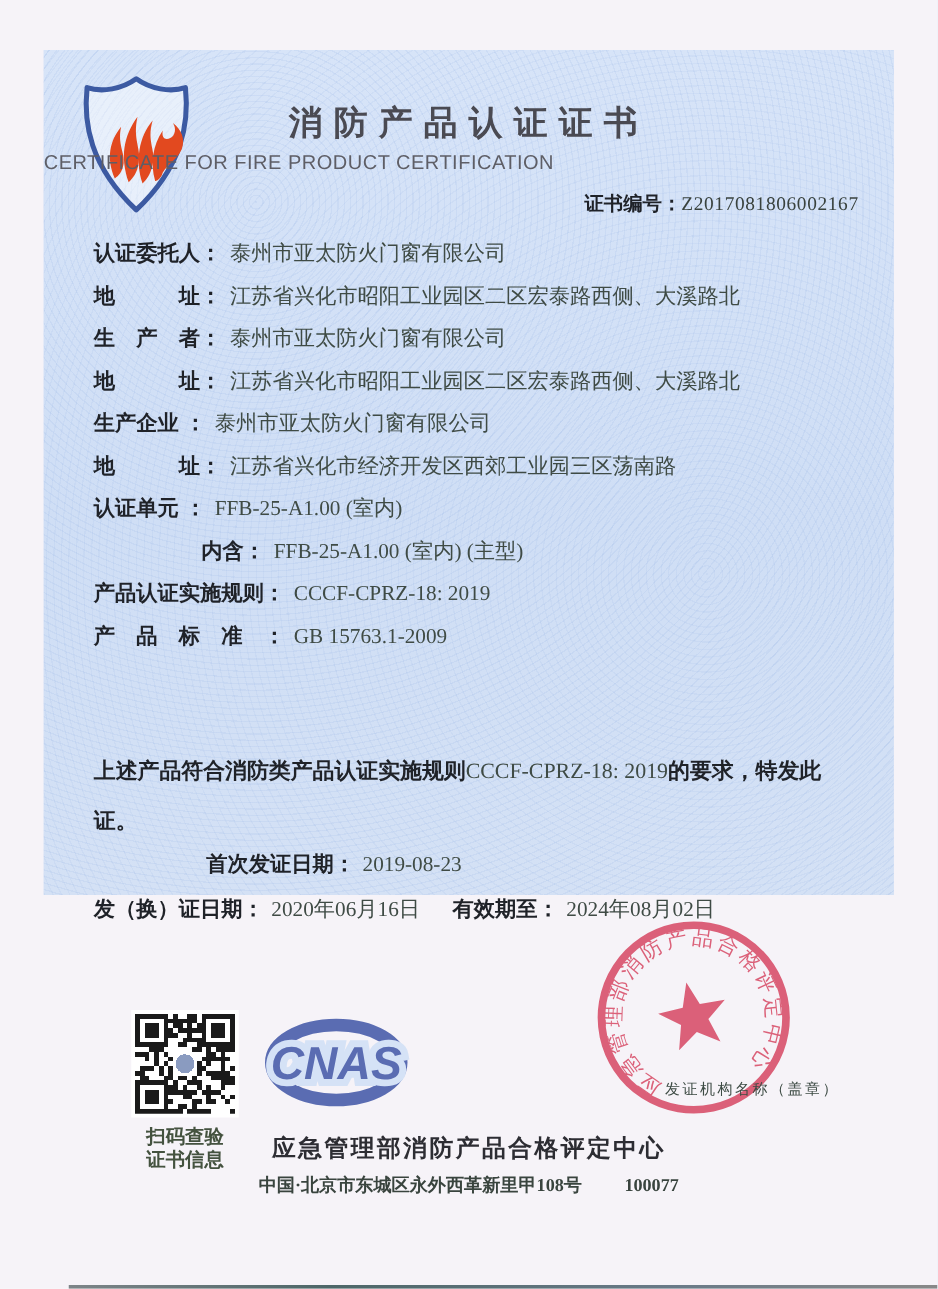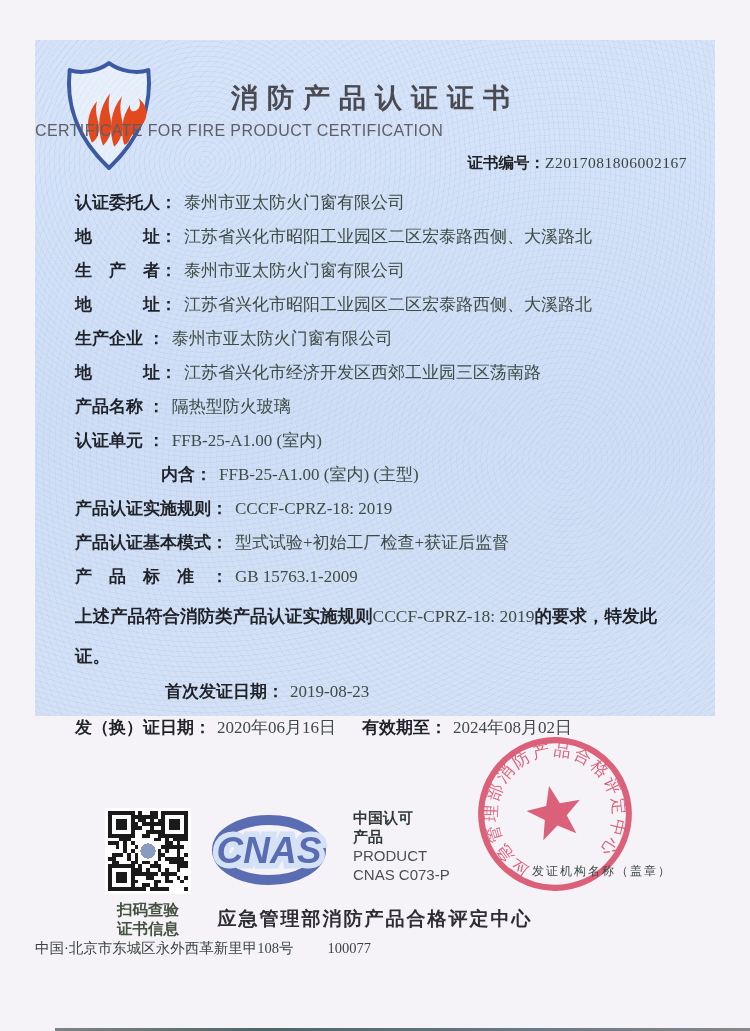--- a/index.html
+++ b/index.html
@@ -52,22 +52,22 @@
   .cnas{position:absolute;left:170px;top:770px;width:128px;height:80px;}
   .accred{position:absolute;left:318px;top:768px;font-size:15px;line-height:19px;color:#2f3a36;}
   .accred .cn{font-weight:700;}
   .accred .en{color:#4a4f52;font-weight:500;}
   .seal{position:absolute;left:438px;top:692px;width:164px;height:164px;transform:rotate(-12deg);
     mix-blend-mode:multiply;opacity:.88;}
   .issuer-caption{position:absolute;left:452px;top:823px;width:230px;text-align:center;
     font-family:"Liberation Serif","DejaVu Serif",serif;font-size:12px;color:#3d4b44;letter-spacing:2px;}
   .orgname{position:absolute;left:0;top:866px;width:100%;text-align:center;
     font-size:19px;font-weight:700;color:#2d2d33;letter-spacing:2px;}
-  .addr{position:absolute;left:0;top:899px;width:100%;
-    font-family:"Liberation Serif","DejaVu Serif",serif;font-size:14.5px;color:#39443e;}
+  .addr{position:absolute;left:0;top:899px;width:100%;text-align:center;
+    font-family:"Liberation Serif","DejaVu Serif",serif;font-size:14.5px;color:#39443e;font-weight:bold;}
   .addr .post{margin-left:34px;}
   .site{position:absolute;left:0;top:921px;width:100%;text-align:center;
     font-family:"Liberation Serif","DejaVu Serif",serif;font-size:14.5px;color:#39443e;}
   .scan-edge{position:absolute;left:55px;right:0;bottom:0;height:3px;
     background:linear-gradient(90deg,#7d8488,#4d6668 30%,#6a7a88 70%,#888);}
 </style>
 </head>
 <body>
 
 <div class="paper">
@@ -107,38 +107,30 @@
       </div>
     <div class="field-row">
         <span class="flabel">生产企业 ：</span>
         <span class="fvalue">泰州市亚太防火门窗有限公司</span>
       </div>
     <div class="field-row">
         <span class="flabel">地　　　址：</span>
         <span class="fvalue">江苏省兴化市经济开发区西郊工业园三区荡南路</span>
       </div>
     <div class="field-row">
-        <span class="flabel">产品名称 ：</span>
-        <span class="fvalue">隔热型防火玻璃</span>
-      </div>
-    <div class="field-row">
         <span class="flabel">认证单元 ：</span>
         <span class="fvalue">FFB-25-A1.00 (室内)</span>
       </div>
     <div class="field-row indent">
         <span class="flabel">内含：</span>
         <span class="fvalue">FFB-25-A1.00 (室内) (主型)</span>
       </div>
     <div class="field-row">
         <span class="flabel">产品认证实施规则：</span>
         <span class="fvalue">CCCF-CPRZ-18: 2019</span>
-      </div>
-    <div class="field-row">
-        <span class="flabel">产品认证基本模式：</span>
-        <span class="fvalue">型式试验+初始工厂检查+获证后监督</span>
       </div>
     <div class="field-row">
         <span class="flabel">产　品　标　准　：</span>
         <span class="fvalue">GB 15763.1-2009</span>
       </div>
   </div>
 
   <div class="statement">
     <span>上述产品符合消防类产品认证实施规则</span><span class="code">CCCF-CPRZ-18: 2019</span><span>的要求，特发此证。</span>
   </div>
@@ -312,26 +304,20 @@
     <div>证书信息</div>
   </div>
 
   <div class="cnas">
     <svg viewBox="0 0 128 80" width="128" height="80">
       <ellipse cx="64" cy="40" rx="52" ry="30" fill="none" stroke-width="10" stroke="#5a6cb2"></ellipse>
       <text x="64" y="53" text-anchor="middle" font-family="Liberation Sans, sans-serif" font-size="37" font-weight="bold" font-style="italic" stroke="#d5e2f6" stroke-width="11" paint-order="stroke" fill="#5a6cb2">CNAS</text>
     </svg>
   </div>
 
-  <div class="accred">
-    <div class="cn">中国认可</div>
-    <div class="cn">产品</div>
-    <div class="en">PRODUCT</div>
-    <div class="en">CNAS C073-P</div>
-  </div>
 
   <div class="seal">
     <svg viewBox="0 0 160 160" width="164" height="164">
       <circle cx="80" cy="80" r="72" fill="none" stroke-width="6" stroke="#e0506a"></circle>
       <path d="M80,52 L86.8,70.7 L106.6,71.4 L90.9,83.6 L96.5,102.7 L80,91.5 L63.5,102.7 L69.1,83.6 L53.4,71.4 L73.2,70.7 Z" fill="#e0506a"></path>
       <defs>
         <path id="sealArc" d="M47.3,126.7 A57,57 0 1,1 112.7,126.7" fill="none"></path>
       </defs>
       <text font-family="Liberation Serif, serif" font-size="16.5" letter-spacing="2.5" fill="#e0506a">
         <textPath href="#sealArc" startOffset="2">应急管理部消防产品合格评定中心</textPath>

